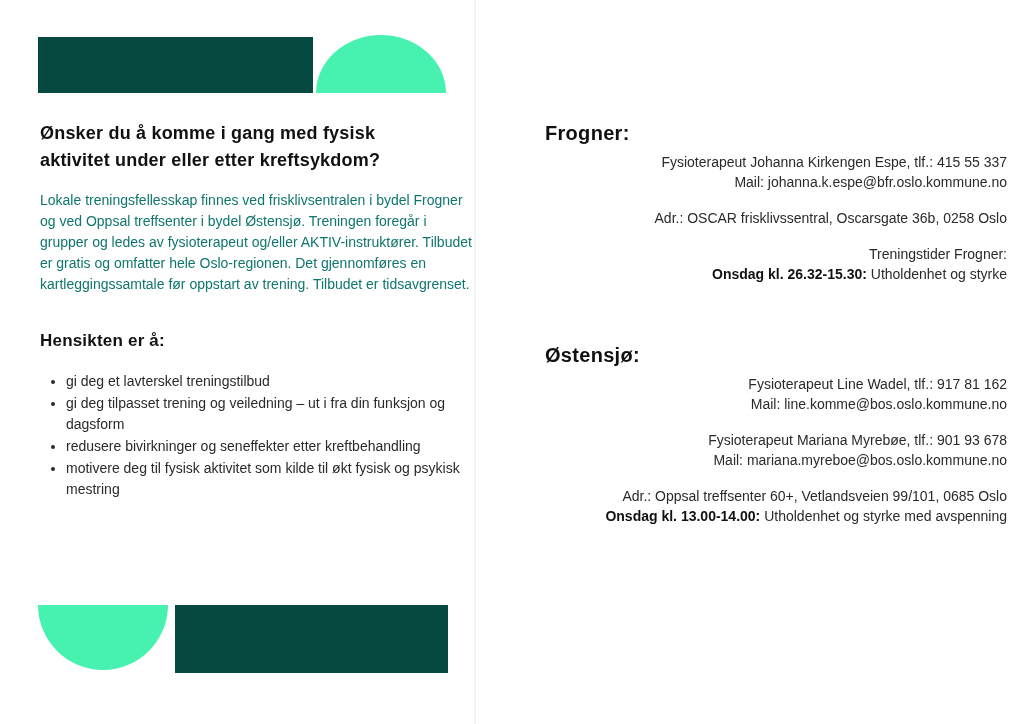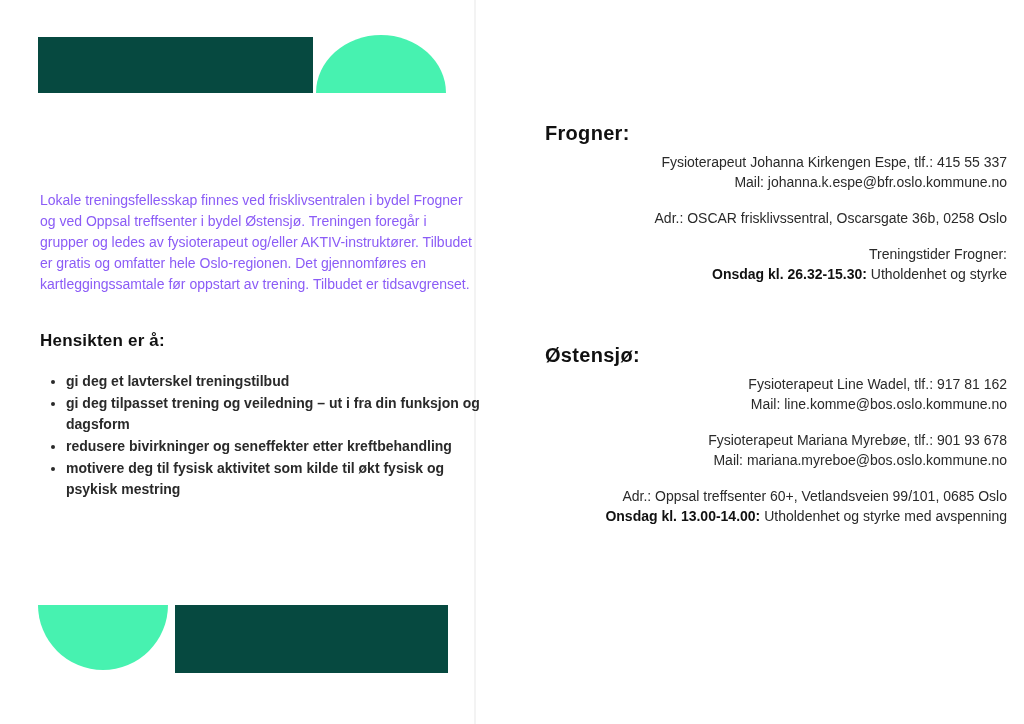--- a/index.html
+++ b/index.html
@@ -56,21 +56,21 @@
     color: #111111;
     letter-spacing: 0.2px;
   }
   .intro {
     position: absolute;
     left: 40px; top: 190px;
     width: 432px;
     margin: 0;
     font-size: 14px;
     line-height: 21px;
-    color: #8b5cf6;
+    color: #0f766e;
   }
   .purpose-heading {
     position: absolute;
     left: 40px; top: 331px;
     margin: 0;
     font-size: 17px;
     font-weight: bold;
     color: #111111;
     letter-spacing: 0.2px;
   }
@@ -78,21 +78,21 @@
     position: absolute;
     left: 40px; top: 371px;
     width: 420px;
     margin: 0;
     padding: 0 0 0 26px;
     list-style: disc outside;
     font-size: 14px;
     line-height: 21px;
     color: #2a2a2a;
   }
-  .purpose-list li { margin-bottom: 1px; font-weight: bold; }
+  .purpose-list li { margin-bottom: 1px; }
   
   .contact-section { position: absolute; left: 537px; width: 470px; }
   .sec-frogner { top: 118px; }
   .sec-ostensjo { top: 340px; }
   .contact-title {
     margin: 0 0 4px 8px;
     font-size: 20px;
     line-height: 30px;
     font-weight: bold;
     color: #111111;
@@ -112,20 +112,21 @@
 </head>
 <body>
 
 <div class="page">
 
   <div class="divider"></div>
 
   <div class="shape rect-top" style="background: rgb(6, 73, 64);"></div>
   <div class="shape semi-top" style="background: rgb(71, 242, 176);"></div>
 
+  <h1 class="main-heading">Ønsker du å komme i gang med fysisk aktivitet under eller etter kreftsykdom?</h1>
 
   <p class="intro">Lokale treningsfellesskap finnes ved frisklivsentralen i bydel Frogner og ved Oppsal treffsenter i bydel Østensjø. Treningen foregår i grupper og ledes av fysioterapeut og/eller AKTIV-instruktører. Tilbudet er gratis og omfatter hele Oslo-regionen. Det gjennomføres en kartleggingssamtale før oppstart av trening. Tilbudet er tidsavgrenset.</p>
 
   <h2 class="purpose-heading">Hensikten er å:</h2>
 
   <ul class="purpose-list">
     <li>gi deg et lavterskel treningstilbud</li>
     <li>gi deg tilpasset trening og veiledning – ut i fra din funksjon og dagsform</li>
     <li>redusere bivirkninger og seneffekter etter kreftbehandling</li>
     <li>motivere deg til fysisk aktivitet som kilde til økt fysisk og psykisk mestring</li>

